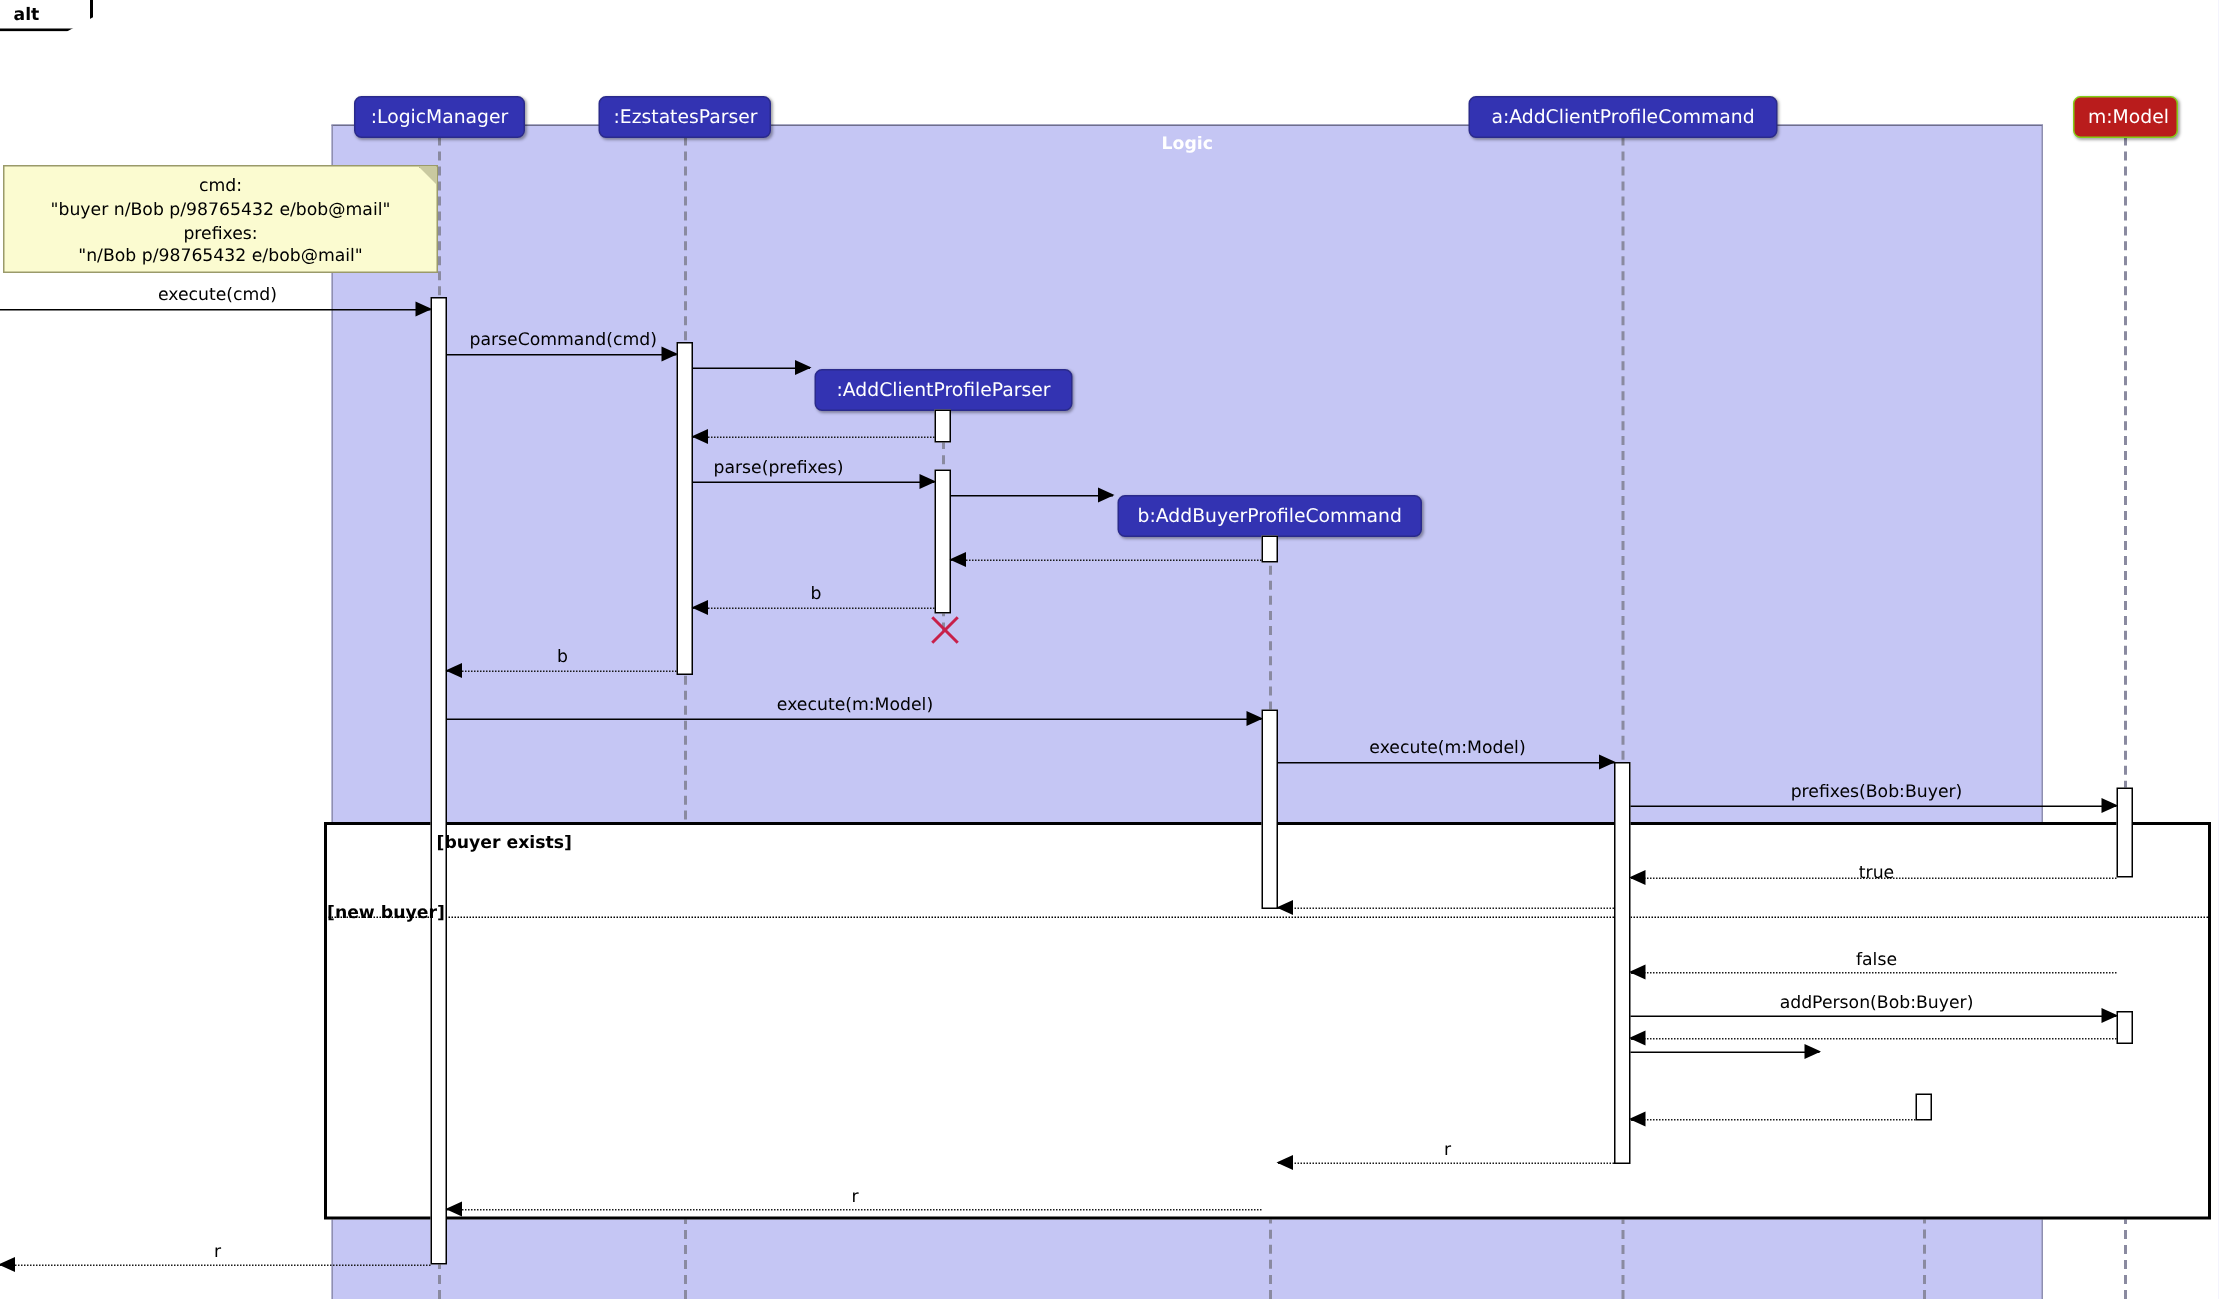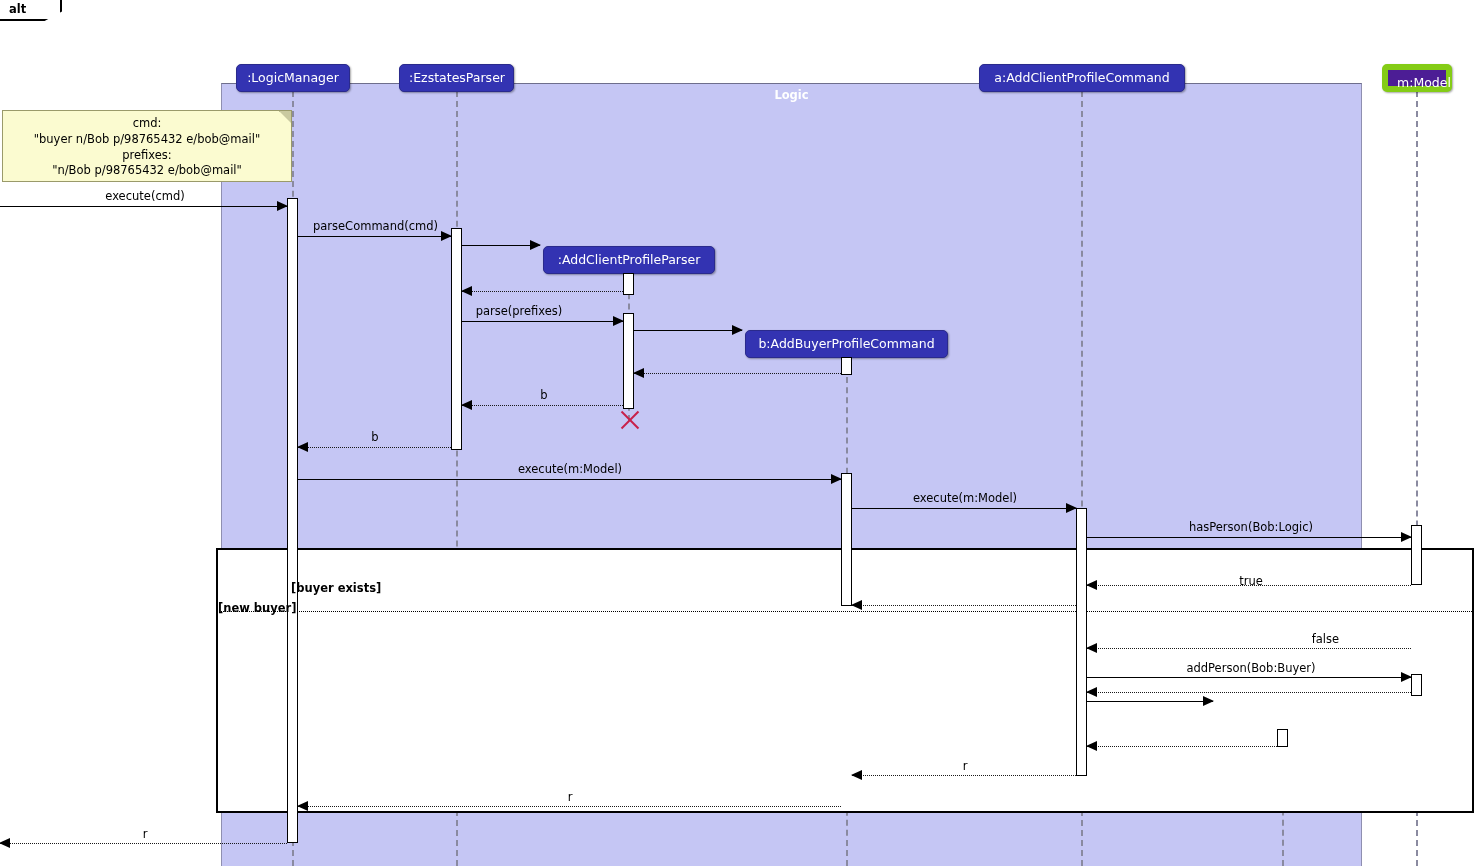--- a/index.html
+++ b/index.html
@@ -74,21 +74,21 @@
     line-height: 26px;
     padding: 0 9px;
     border-radius: 5px;
     color: #ffffff;
     font-size: 12.5px;
     white-space: nowrap;
     text-align: center;
     box-shadow: 1px 1px 2px rgba(0,0,0,0.35);
   }
   .p-blue  { background: #3333B2; border: 1px solid #2A2A8C; }
-  .p-dred  { background: #4c1d95; border: 6px solid #84cc16; }
+  .p-dred  { background: #b91c1c; border: 1px solid #84cc16; }
 
   
   .activation {
     position: absolute;
     width: 11px;
     background: #ffffff;
     border: 1.4px solid #000000;
     z-index: 6;
   }
 
@@ -221,21 +221,21 @@
   <div class="lifeline" style="left:456px; top:91px;  height:775px;"></div>
   <div class="lifeline" style="left:628px; top:273px; height:148px;"></div>
   <div class="lifeline" style="left:846px; top:357px; height:509px;"></div>
   <div class="lifeline" style="left:1081px;top:91px;  height:775px;"></div>
   <div class="lifeline" style="left:1282px;top:729px; height:137px;"></div>
   <div class="lifeline" style="left:1416px;top:91px;  height:775px;"></div>
 
   <div id="alt-frame"></div>
   <div id="alt-tab">alt</div>
   <div class="alt-divider" style="top:611px;"></div>
-  <div class="alt-guard" style="left:291px; top:554px;margin-top:27px;">[buyer exists]</div>
+  <div class="alt-guard" style="left:291px; top:554px;">[buyer exists]</div>
   <div class="alt-guard" style="left:218px; top:601px;">[new buyer]</div>
 
   <div class="participant p-blue" style="left:236px; top:64px; width:114px;">
     <span>:LogicManager</span>
   </div>
   <div class="participant p-blue" style="left:399px; top:64px; width:115px;">
     <span>:EzstatesParser</span>
   </div>
   <div class="participant p-blue" style="left:543px; top:246px; width:172px;">
     <span>:AddClientProfileParser</span>
@@ -325,35 +325,35 @@
   <div class="msg-label" style="left:484px; top:462px; width:172px;">execute(m:Model)</div>
 
   <div class="msg solid" style="left:852px; top:508px; width:224px;">
     <div class="arrowhead arrow-right"></div>
   </div>
   <div class="msg-label" style="left:879px; top:491px; width:172px;">execute(m:Model)</div>
 
   <div class="msg solid" style="left:1087px; top:537px; width:324px;">
     <div class="arrowhead arrow-right"></div>
   </div>
-  <div class="msg-label" style="left:1163px; top:520px; width:176px;">hasPerson(Bob:Logic)</div>
+  <div class="msg-label" style="left:1163px; top:520px; width:176px;">prefixes(Bob:Buyer)</div>
 
   <div class="msg dashed" style="left:1087px; top:585px; width:324px;">
     <div class="arrowhead arrow-left"></div>
   </div>
   <div class="msg-label" style="left:1163px; top:574px; width:176px;">true</div>
 
   <div class="msg dashed" style="left:852px; top:605px; width:224px;">
     <div class="arrowhead arrow-left"></div>
   </div>
 
   <div class="msg dashed" style="left:1087px; top:648px; width:324px;">
     <div class="arrowhead arrow-left"></div>
   </div>
-  <div class="msg-label" style="left:1163px; top:632px; width:176px;text-align:right;">false</div>
+  <div class="msg-label" style="left:1163px; top:632px; width:176px;">false</div>
 
   <div class="msg solid" style="left:1087px; top:677px; width:324px;">
     <div class="arrowhead arrow-right"></div>
   </div>
   <div class="msg-label" style="left:1163px; top:661px; width:176px;">addPerson(Bob:Buyer)</div>
 
   <div class="msg dashed" style="left:1087px; top:692px; width:324px;">
     <div class="arrowhead arrow-left"></div>
   </div>
 

